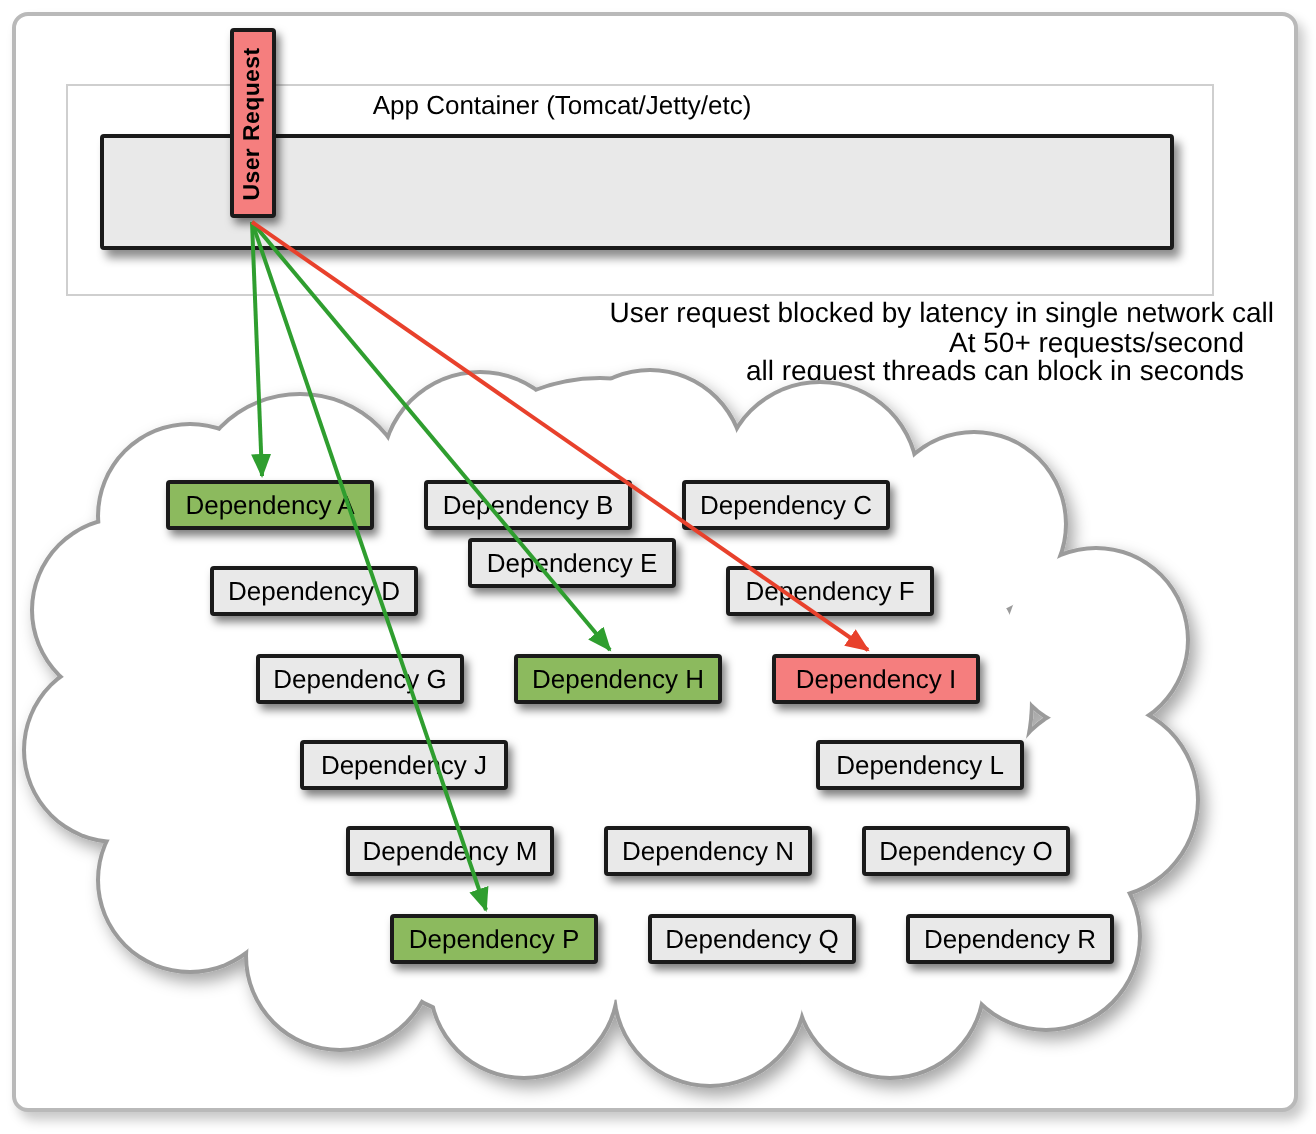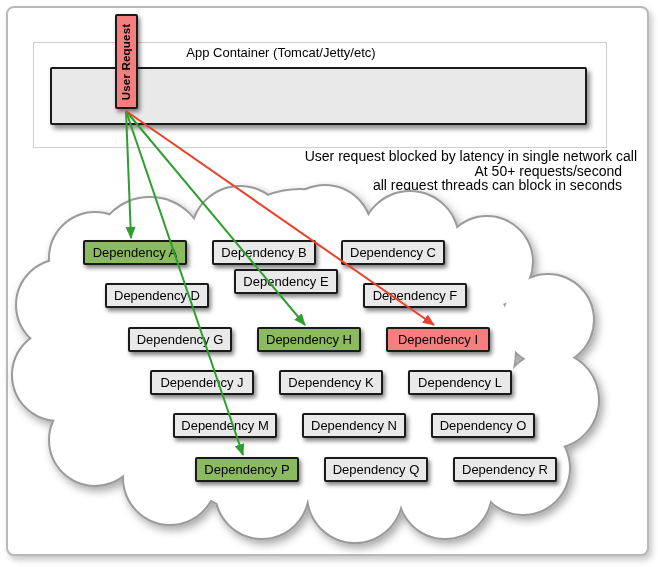--- a/index.html
+++ b/index.html
@@ -130,21 +130,20 @@
       <div class="dep dep-ok" style="left: 83px; top: 240px;">Dependency A</div>
       <div class="dep" style="left: 212px; top: 240px;">Dependency B</div>
       <div class="dep" style="left: 341px; top: 240px;">Dependency C</div>
       <div class="dep" style="left: 105px; top: 283px;">Dependency D</div>
       <div class="dep" style="left: 234px; top: 269px;">Dependency E</div>
       <div class="dep" style="left: 363px; top: 283px;">Dependency F</div>
       <div class="dep" style="left: 128px; top: 327px;">Dependency G</div>
       <div class="dep dep-ok" style="left: 257px; top: 327px;">Dependency H</div>
       <div class="dep dep-blocked" style="left: 386px; top: 327px;">Dependency I</div>
       <div class="dep" style="left: 150px; top: 370px;">Dependency J</div>
-      <div class="dep" style="left: 279px; top: 370px;">Dependency K</div>
       <div class="dep" style="left: 408px; top: 370px;">Dependency L</div>
       <div class="dep" style="left: 302px; top: 413px;">Dependency N</div>
       <div class="dep" style="left: 173px; top: 413px;">Dependency M</div>
       <div class="dep" style="left: 431px; top: 413px;">Dependency O</div>
       <div class="dep dep-ok" style="left: 195px; top: 457px;">Dependency P</div>
       <div class="dep" style="left: 324px; top: 457px;">Dependency Q</div>
       <div class="dep" style="left: 453px; top: 457px;">Dependency R</div>
     </div>
 
   <svg class="arrows-svg" width="658" height="567" viewBox="0 0 658 567">

